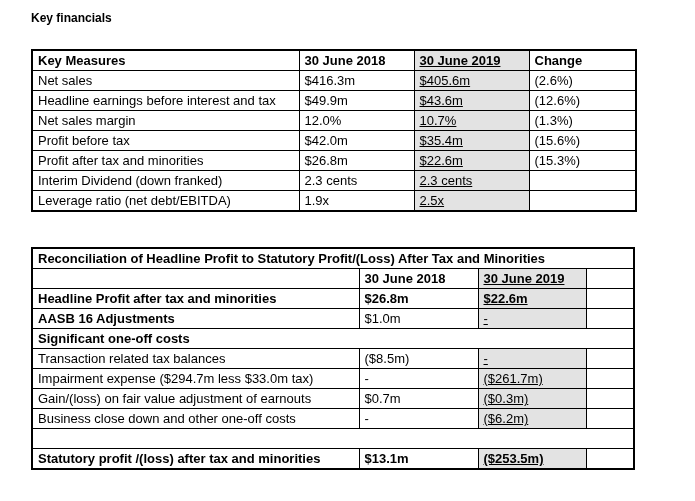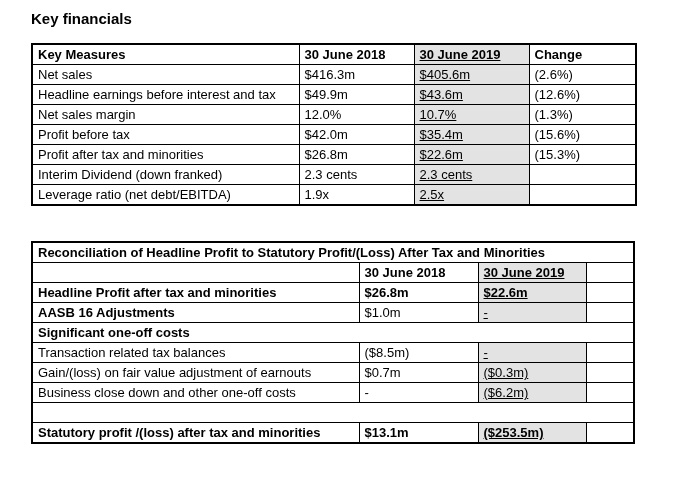--- a/index.html
+++ b/index.html
@@ -8,31 +8,31 @@
     width: 695px;
     height: 501px;
     background: #ffffff;
     font-family: "Liberation Sans", "DejaVu Sans", sans-serif;
     color: #000000;
     box-sizing: border-box;
     padding: 11px 0 0 31px;
     overflow: hidden;
   }
   .doc-title {
-    font-size: 15px;
+    font-size: 12px;
     font-weight: bold;
     line-height: 15px;
     margin: 0 0 0 0;
   }
   table.tbl {
     border-collapse: collapse;
     table-layout: fixed;
     border: 2px solid #000;
   }
-  table.t1 { margin-top: 17px; width: 604px; }
+  table.t1 { margin-top: 23px; width: 604px; }
   table.t2 { margin-top: 35px; width: 602px; }
   table.tbl td {
     border: 1px solid #000;
     font-size: 13px;
     line-height: 15px;
     height: 17px;
     padding: 1px 5px;
     vertical-align: middle;
     overflow: hidden;
     white-space: nowrap;
@@ -147,20 +147,26 @@
       <tr>
         <td colspan="4" class="tall b">Significant one-off costs</td>
       </tr>
       <tr>
         <td>Transaction related tax balances</td>
         <td class="c">($8.5m)</td>
         <td class="c shade">-</td>
         <td></td>
       </tr>
       <tr>
+        <td>Impairment expense ($294.7m less $33.0m tax)</td>
+        <td class="c">-</td>
+        <td class="c shade">($261.7m)</td>
+        <td></td>
+      </tr>
+      <tr>
         <td>Gain/(loss) on fair value adjustment of earnouts</td>
         <td class="c">$0.7m</td>
         <td class="c shade">($0.3m)</td>
         <td></td>
       </tr>
       <tr>
         <td>Business close down and other one-off costs</td>
         <td class="c">-</td>
         <td class="c shade">($6.2m)</td>
         <td></td>

